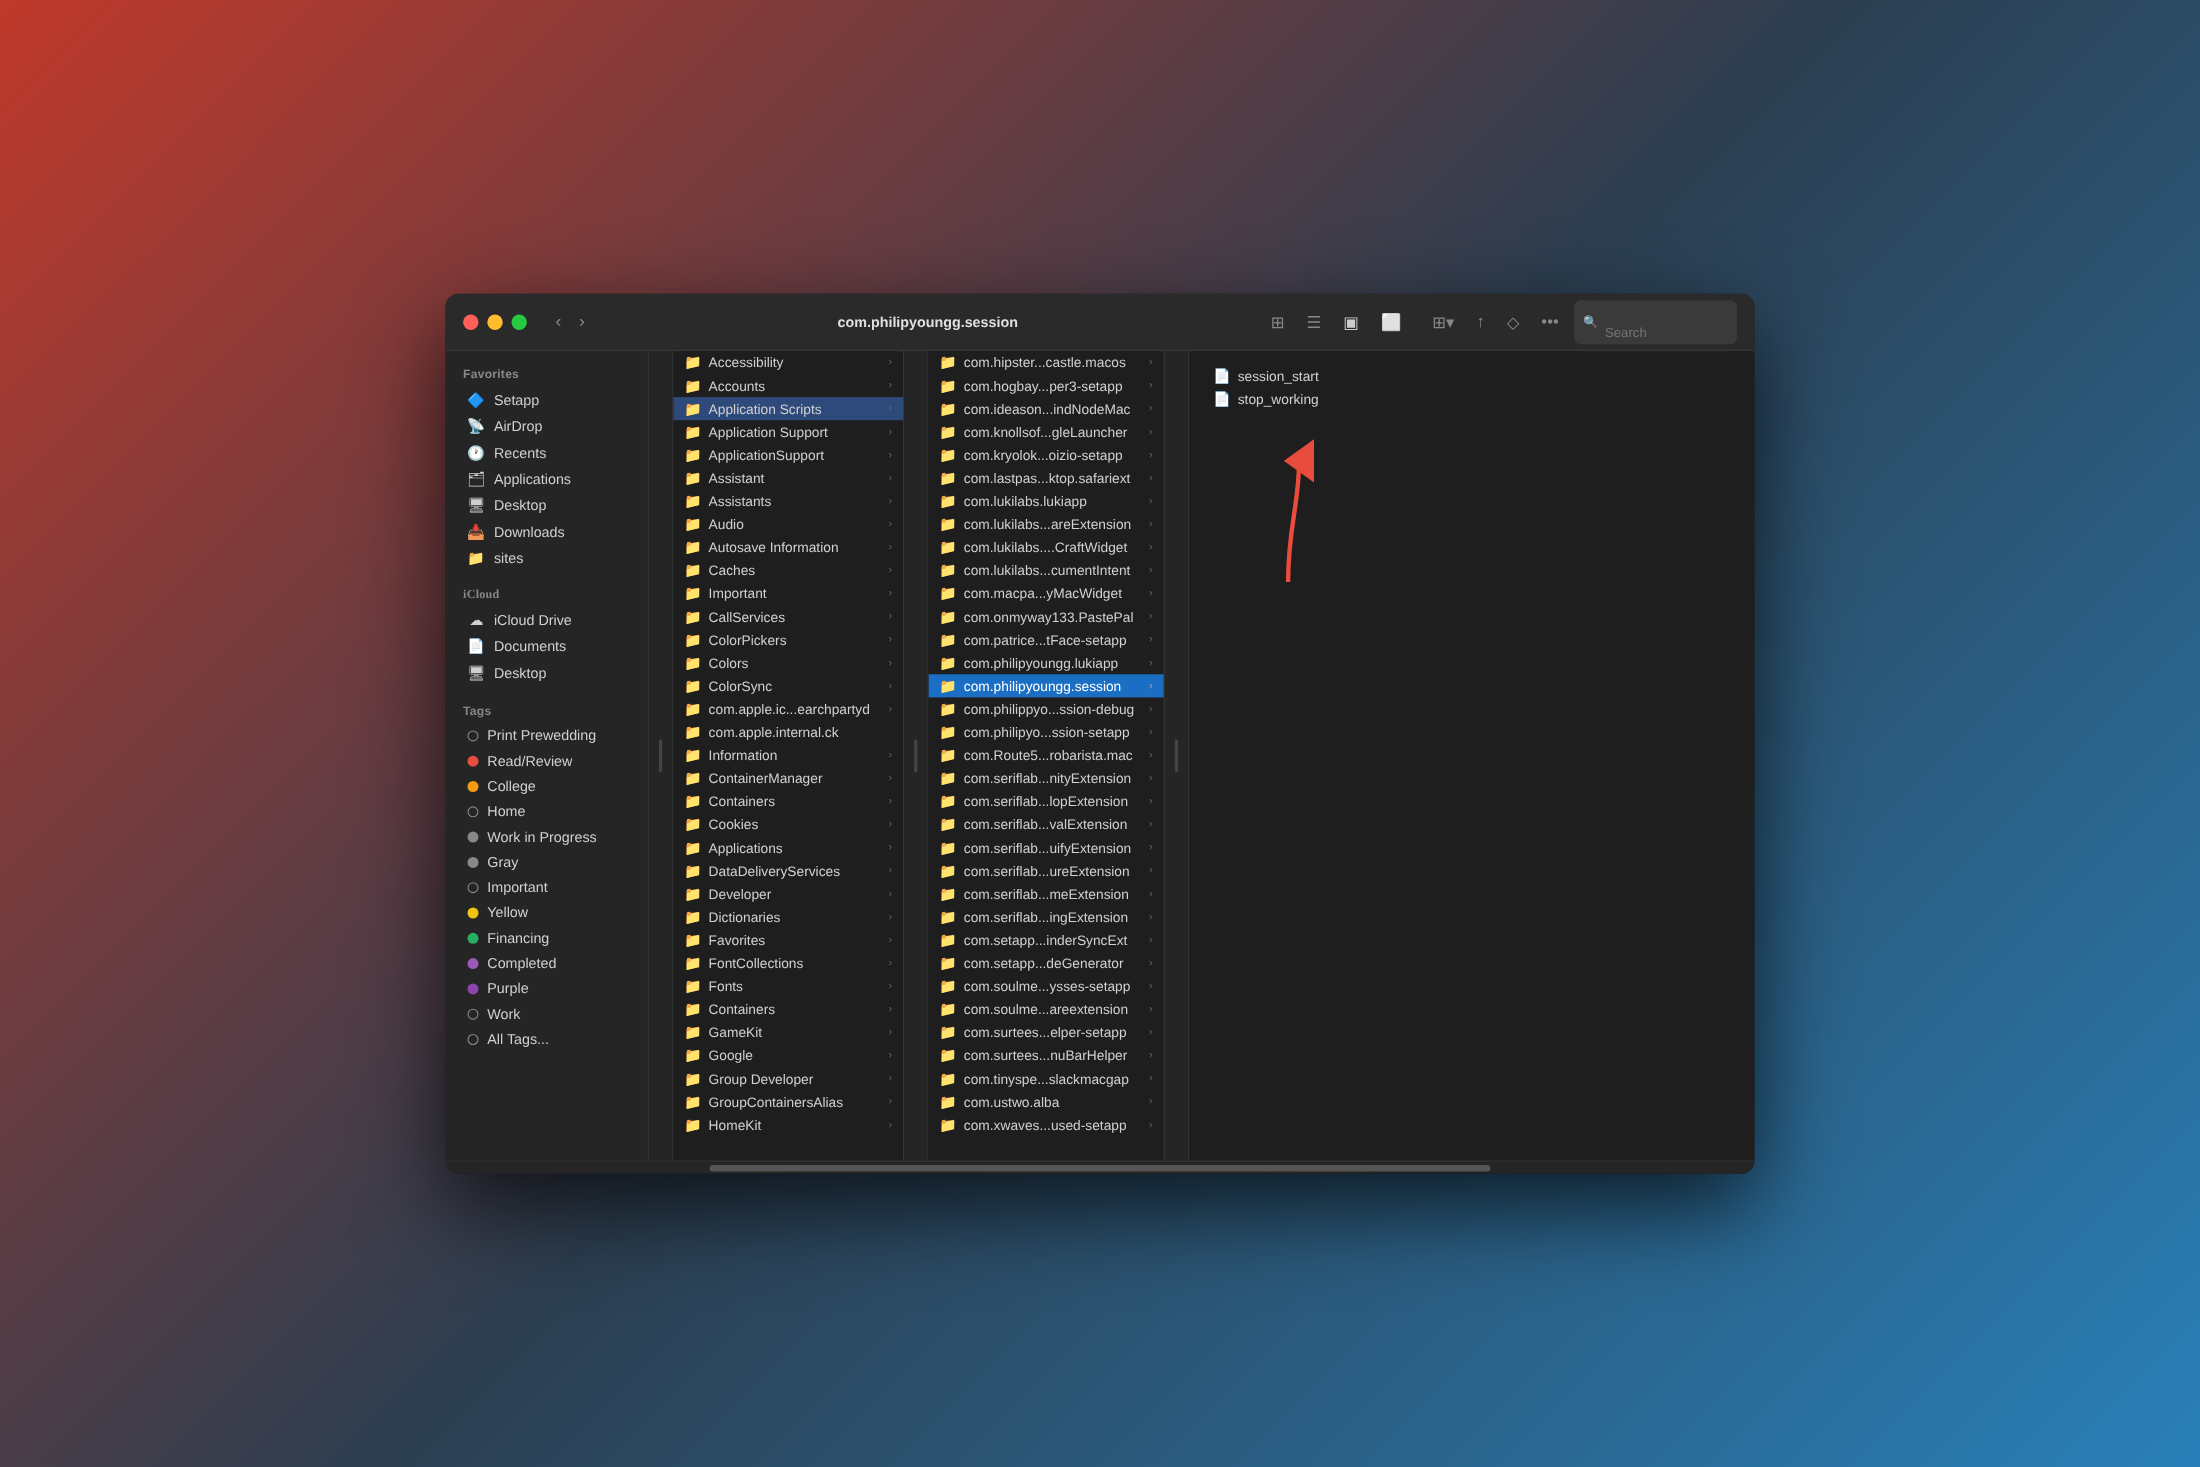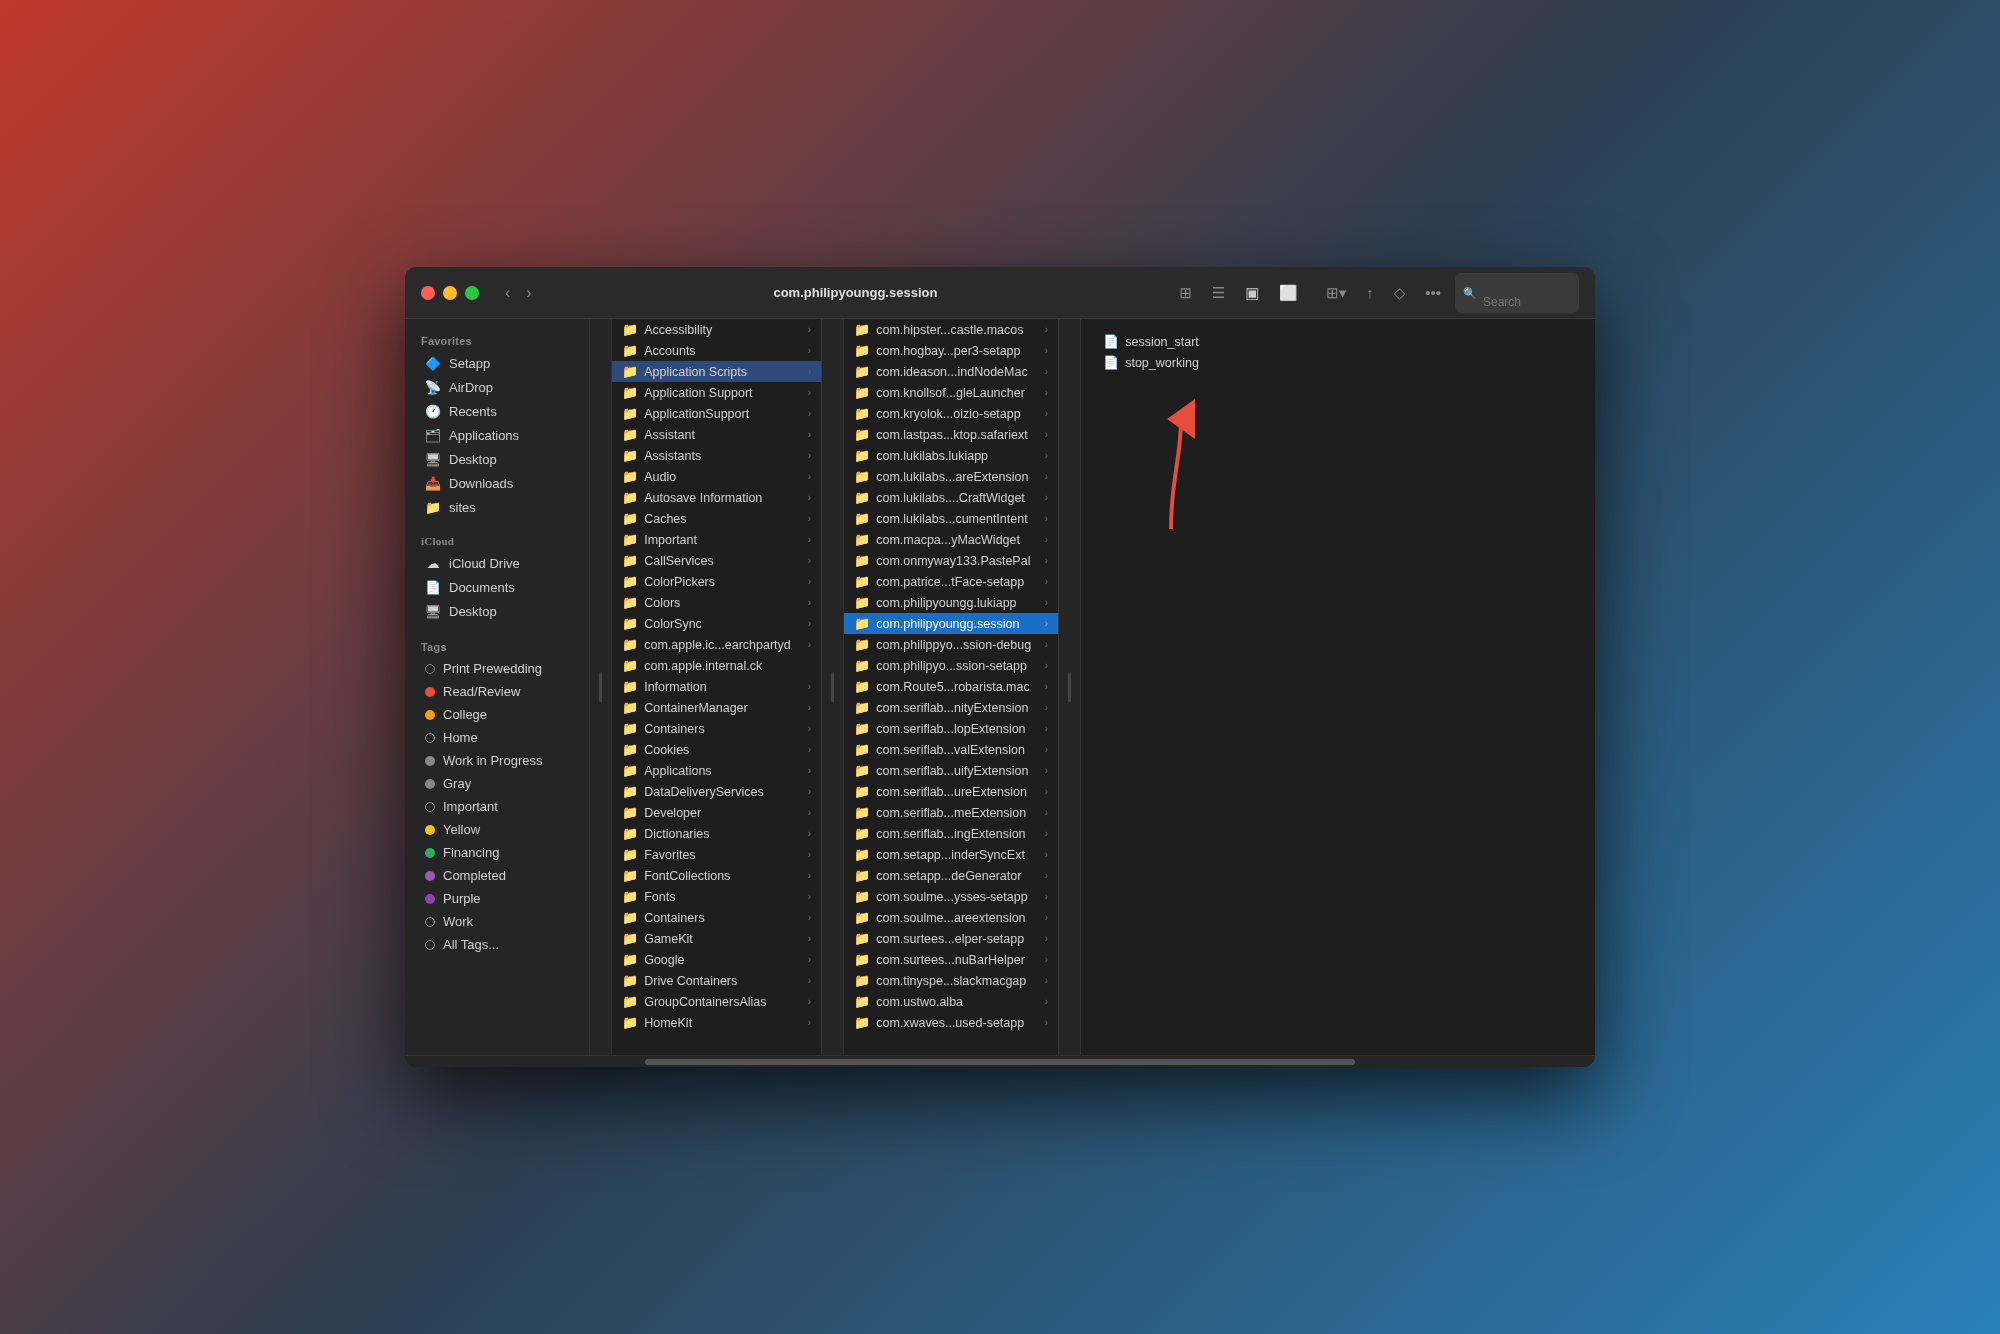--- a/index.html
+++ b/index.html
@@ -79,21 +79,21 @@
       padding: 4px 6px;
       border-radius: 6px;
     }
     .search-box {
       background: #3a3a3a;
       border: none;
       border-radius: 6px;
       color: #ccc;
       font-size: 12px;
       padding: 22px 10px 4px 28px;
-      width: 124px;
+      width: 148px;
       outline: none;
     }
     .search-container {
       position: relative;
     }
     .search-icon-inner {
       position: absolute;
       left: 8px;
       top: 50%;
       transform: translateY(-50%);
@@ -518,21 +518,21 @@
           <span>GameKit</span>
           <span class="chevron">›</span>
         </div>
         <div class="column-item">
           <span class="folder-icon">📁</span>
           <span>Google</span>
           <span class="chevron">›</span>
         </div>
         <div class="column-item">
           <span class="folder-icon">📁</span>
-          <span>Drive Containers</span>
+          <span>Group Developer</span>
           <span class="chevron">›</span>
         </div>
         <div class="column-item">
           <span class="folder-icon">📁</span>
           <span>GroupContainersAlias</span>
           <span class="chevron">›</span>
         </div>
         <div class="column-item">
           <span class="folder-icon">📁</span>
           <span>HomeKit</span>

